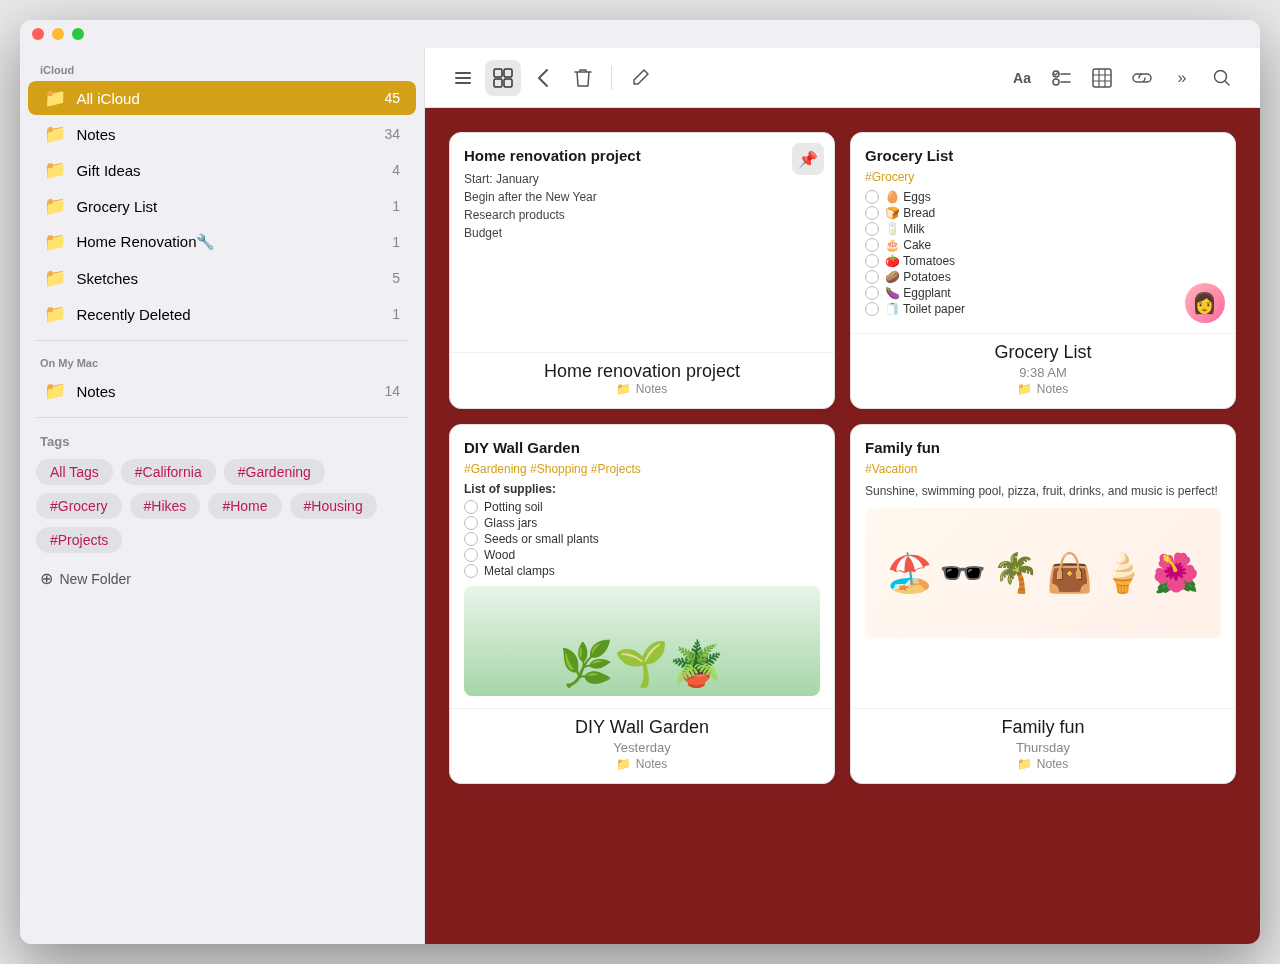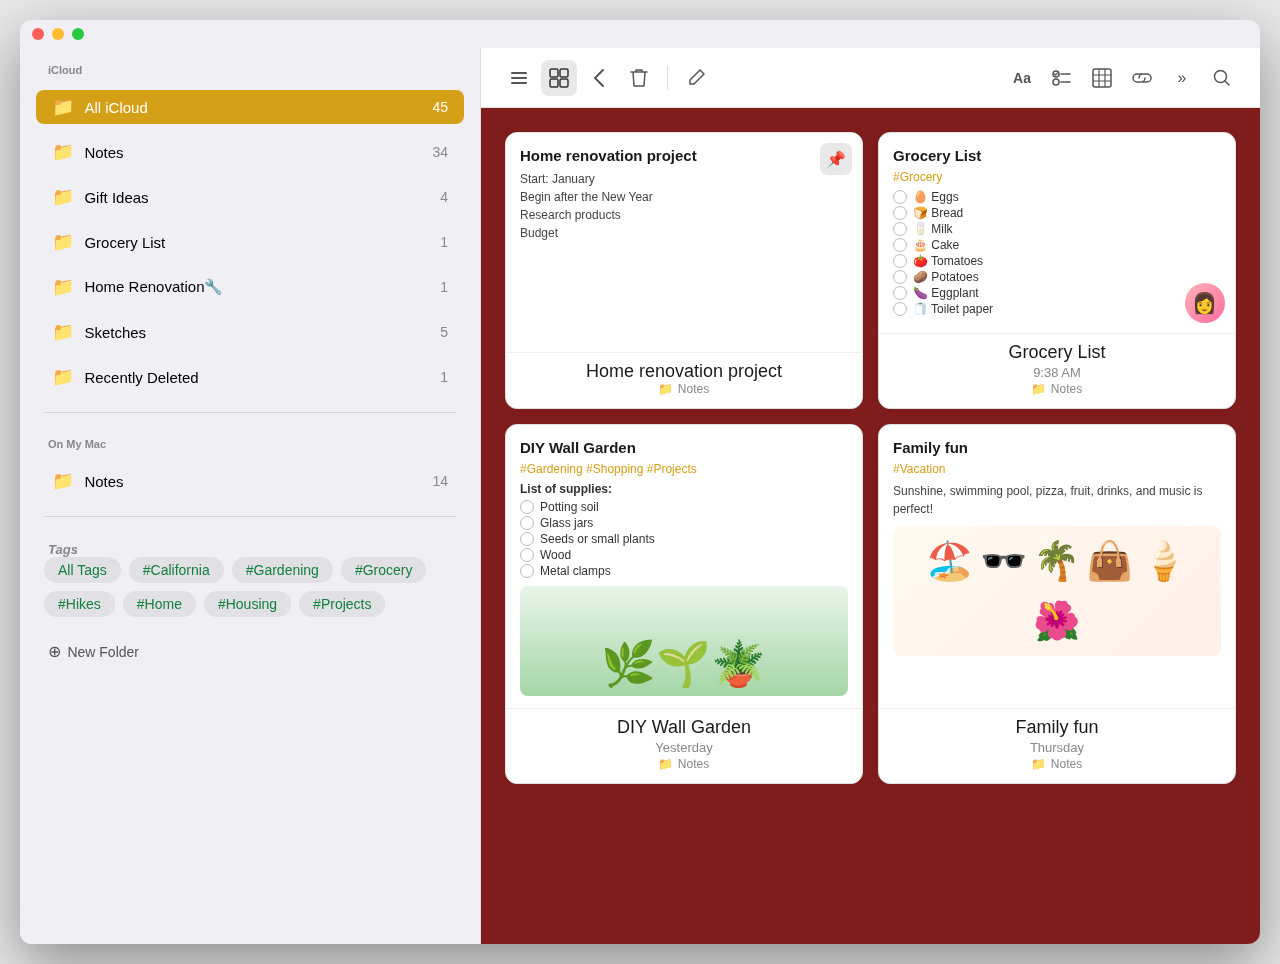--- a/index.html
+++ b/index.html
@@ -36,28 +36,27 @@
     .tl-red { background: #ff5f57; }
     .tl-yellow { background: #febc2e; }
     .tl-green { background: #28c840; }
     .main-layout {
       display: flex;
       flex: 1;
       overflow: hidden;
     }
     
     .sidebar {
-      width: 460px;
+      width: 404px;
       background: #f0eff4;
-      padding: 8px 8px;
+      padding: 8px 0;
       display: flex;
       flex-direction: column;
       overflow-y: auto;
       flex-shrink: 0;
-      gap: 9px;
     }
     .sidebar-section-label {
       font-size: 11px;
       color: #888;
       font-weight: 600;
       padding: 8px 20px 4px;
       text-transform: none;
     }
     .sidebar-item {
       display: flex;
@@ -91,34 +90,34 @@
     .sidebar-divider {
       height: 1px;
       background: rgba(0,0,0,0.1);
       margin: 8px 16px;
     }
     .tags-section { padding: 8px 16px; }
     .tags-title {
       font-size: 13px;
       color: #888;
       font-weight: 600;
+      margin-bottom: 10px;
       padding-left: 4px;
-      font-style: italic;
     }
     .tags-grid {
       display: flex;
       flex-wrap: wrap;
       gap: 8px;
     }
     .tag-chip {
       background: #e0e0e5;
       border-radius: 16px;
       padding: 5px 14px;
       font-size: 14px;
-      color: #15803d;
+      color: #be185d;
       cursor: pointer;
     }
     .new-folder-btn {
       display: flex;
       align-items: center;
       gap: 6px;
       padding: 8px 20px;
       font-size: 14px;
       color: #555;
       cursor: pointer;

